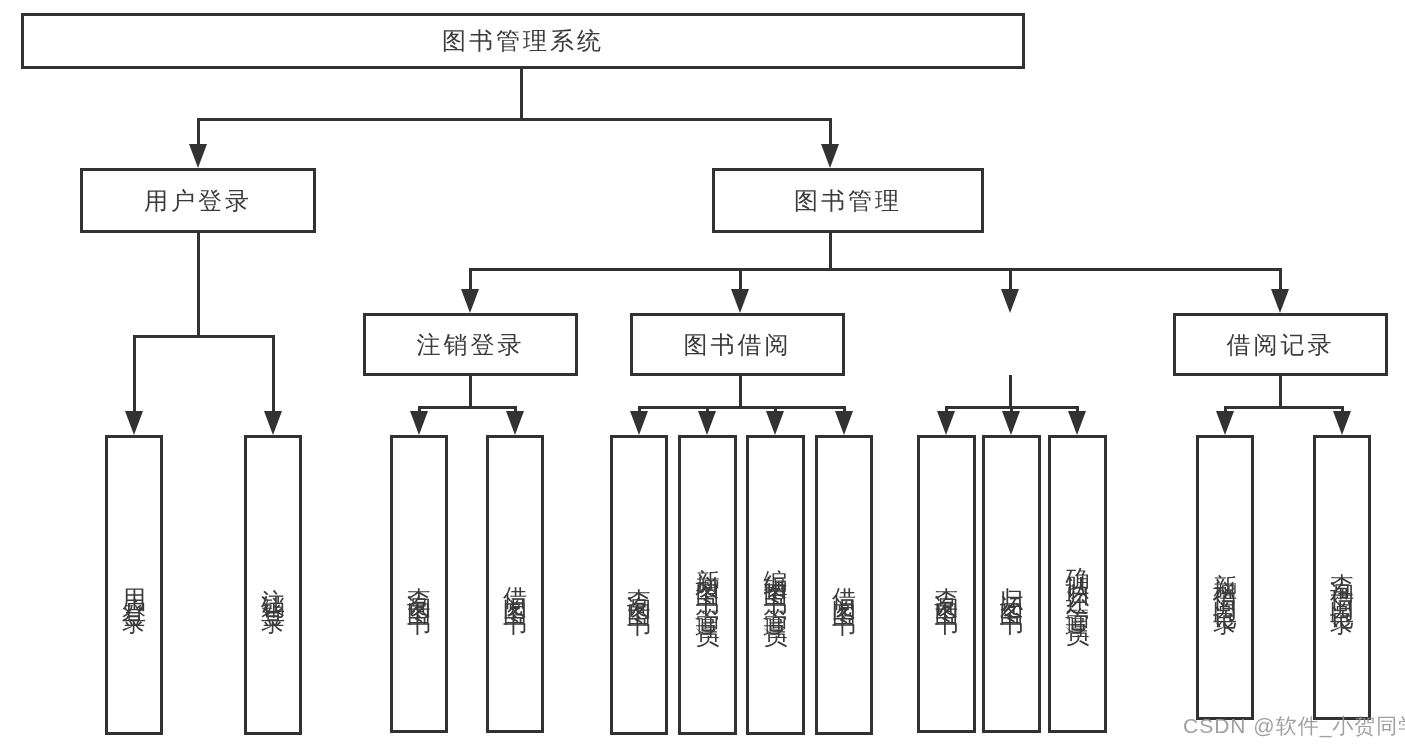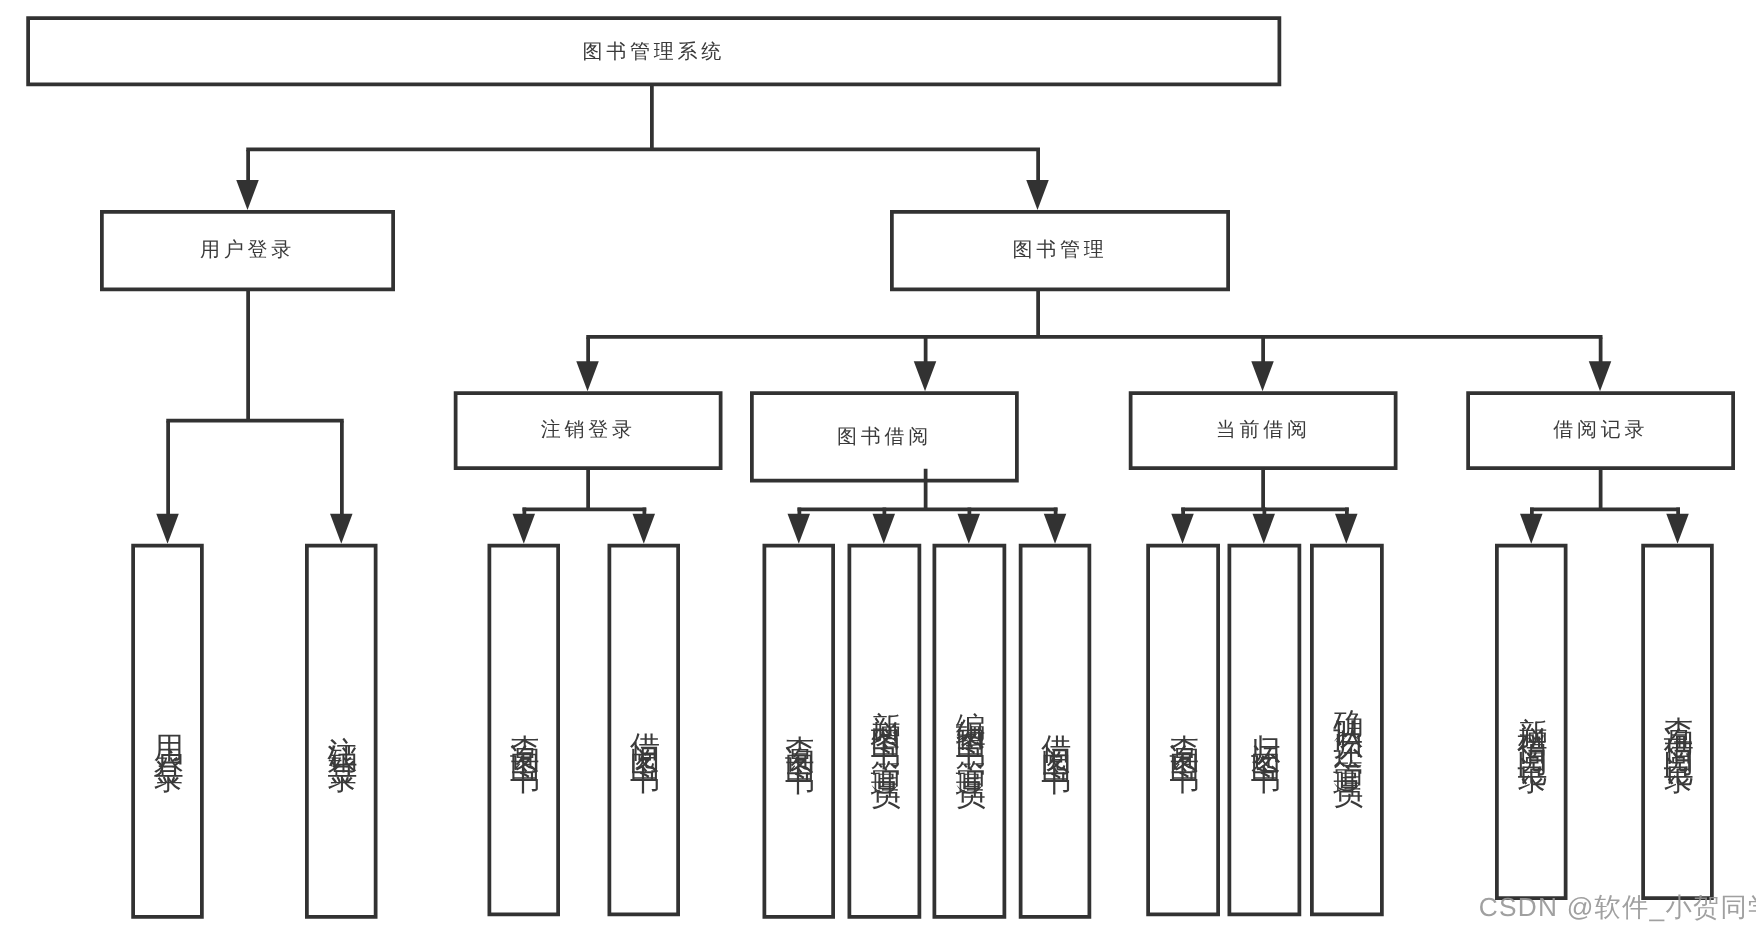--- a/index.html
+++ b/index.html
@@ -14,21 +14,21 @@
     position:absolute;
     box-sizing:border-box;
     border:3px solid #323232;
     background:#ffffff;
     display:flex;
     align-items:center;
     justify-content:center;
     color:#3a3a3a;
   }
   .box.h span{
-    font-size:16px;
+    font-size:24px;
     letter-spacing:3px;
     white-space:nowrap;
   }
   .box.v span{
     writing-mode:vertical-lr;
     text-orientation:mixed;
     font-size:24px;
     letter-spacing:8px;
     line-height:1;
   }
@@ -90,25 +90,22 @@
   <div class="ln" style="left:1009px;top:270px;width:3px;height:22px"></div>
   <div class="ln" style="left:1279px;top:270px;width:3px;height:22px"></div>
   <div class="arrow" style="left:461px;top:289px"></div>
   <div class="arrow" style="left:731px;top:289px"></div>
   <div class="arrow" style="left:1001px;top:289px"></div>
   <div class="arrow" style="left:1271px;top:289px"></div>
 
   <div class="box h" style="left:363px;top:313px;width:215px;height:63px">
     <span>注销登录</span>
   </div>
-  <div class="box h" style="left:600px;top:313px;width:215px;height:73px">
+  <div class="box h" style="left:630px;top:313px;width:215px;height:63px">
     <span>图书借阅</span>
-  </div>
-  <div class="box h" style="left:903px;top:313px;width:215px;height:63px">
-    <span>当前借阅</span>
   </div>
   <div class="box h" style="left:1173px;top:313px;width:215px;height:63px">
     <span>借阅记录</span>
   </div>
 
   <div class="ln" style="left:469px;top:375px;width:3px;height:33px"></div>
   <div class="ln" style="left:418px;top:406px;width:99px;height:3px"></div>
   <div class="ln" style="left:418px;top:406px;width:3px;height:8px"></div>
   <div class="ln" style="left:514px;top:406px;width:3px;height:8px"></div>
   <div class="arrow" style="left:410px;top:411px"></div>

